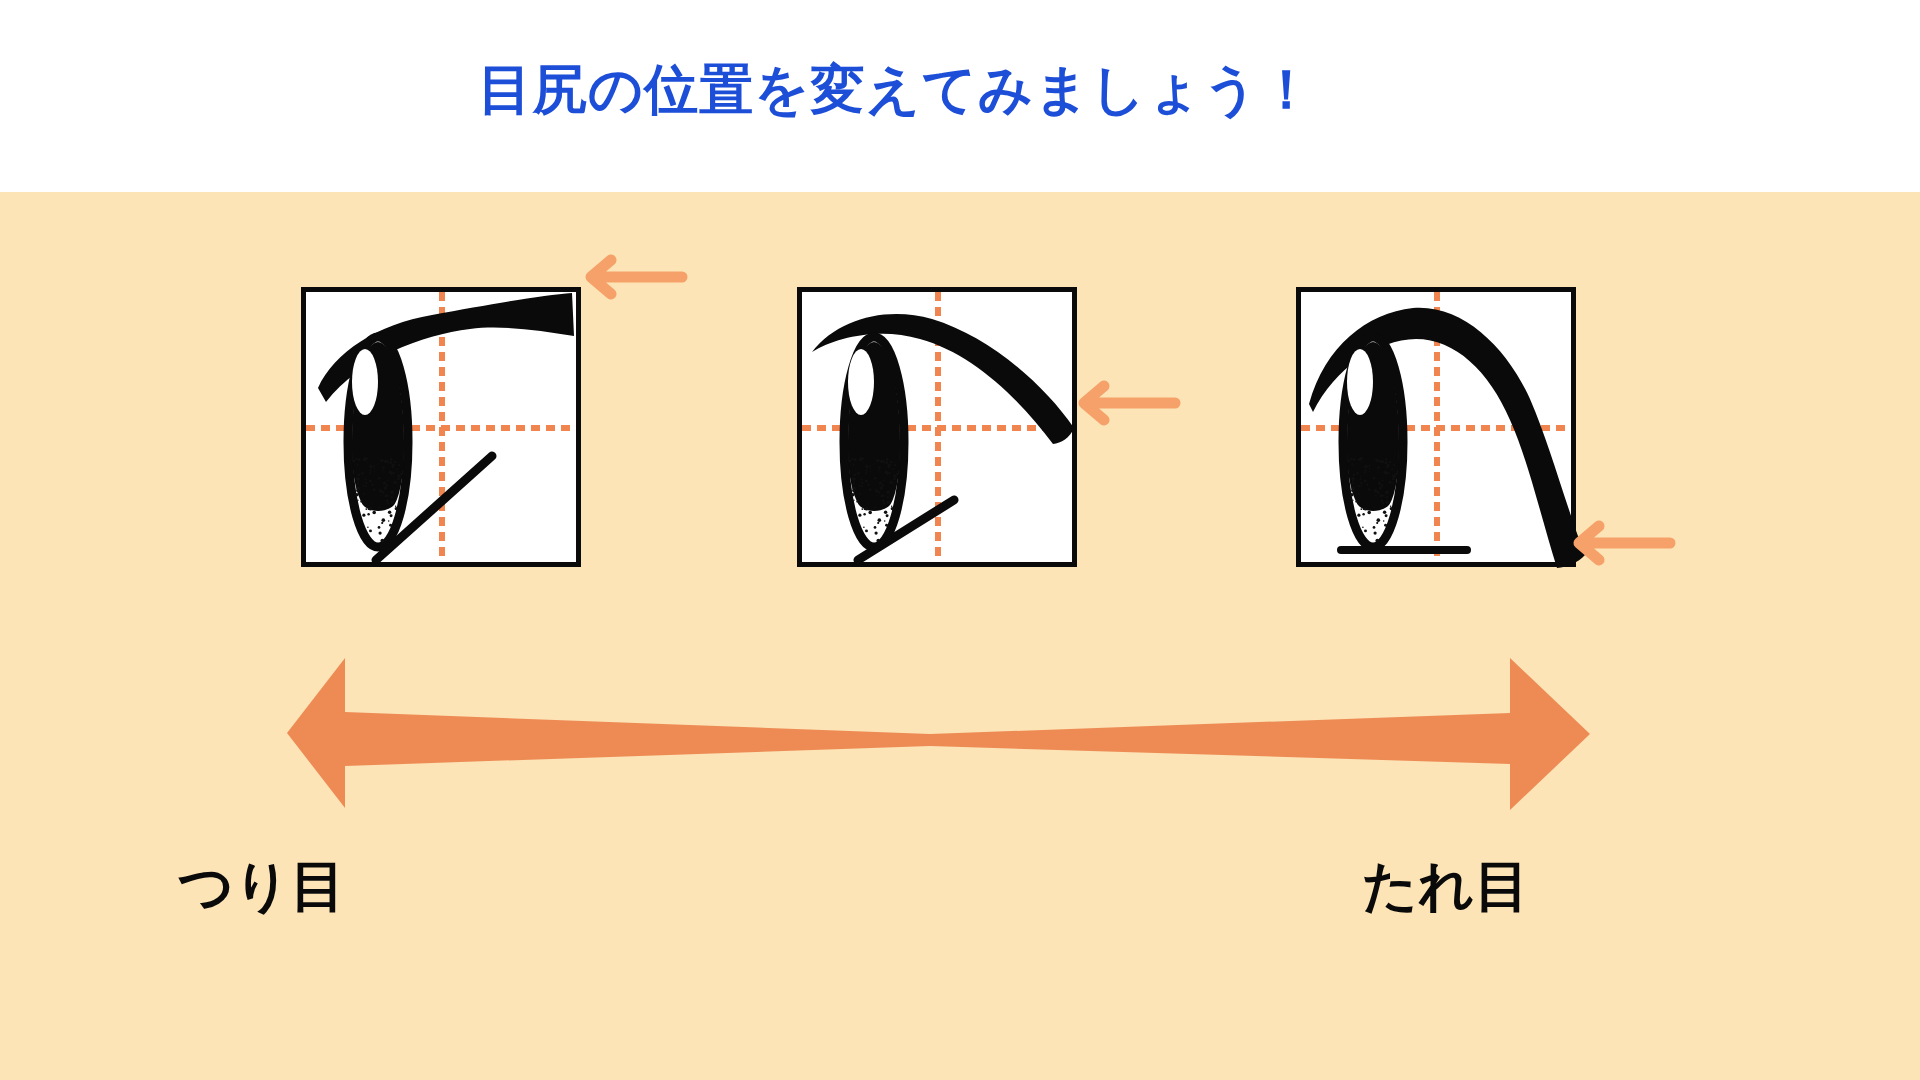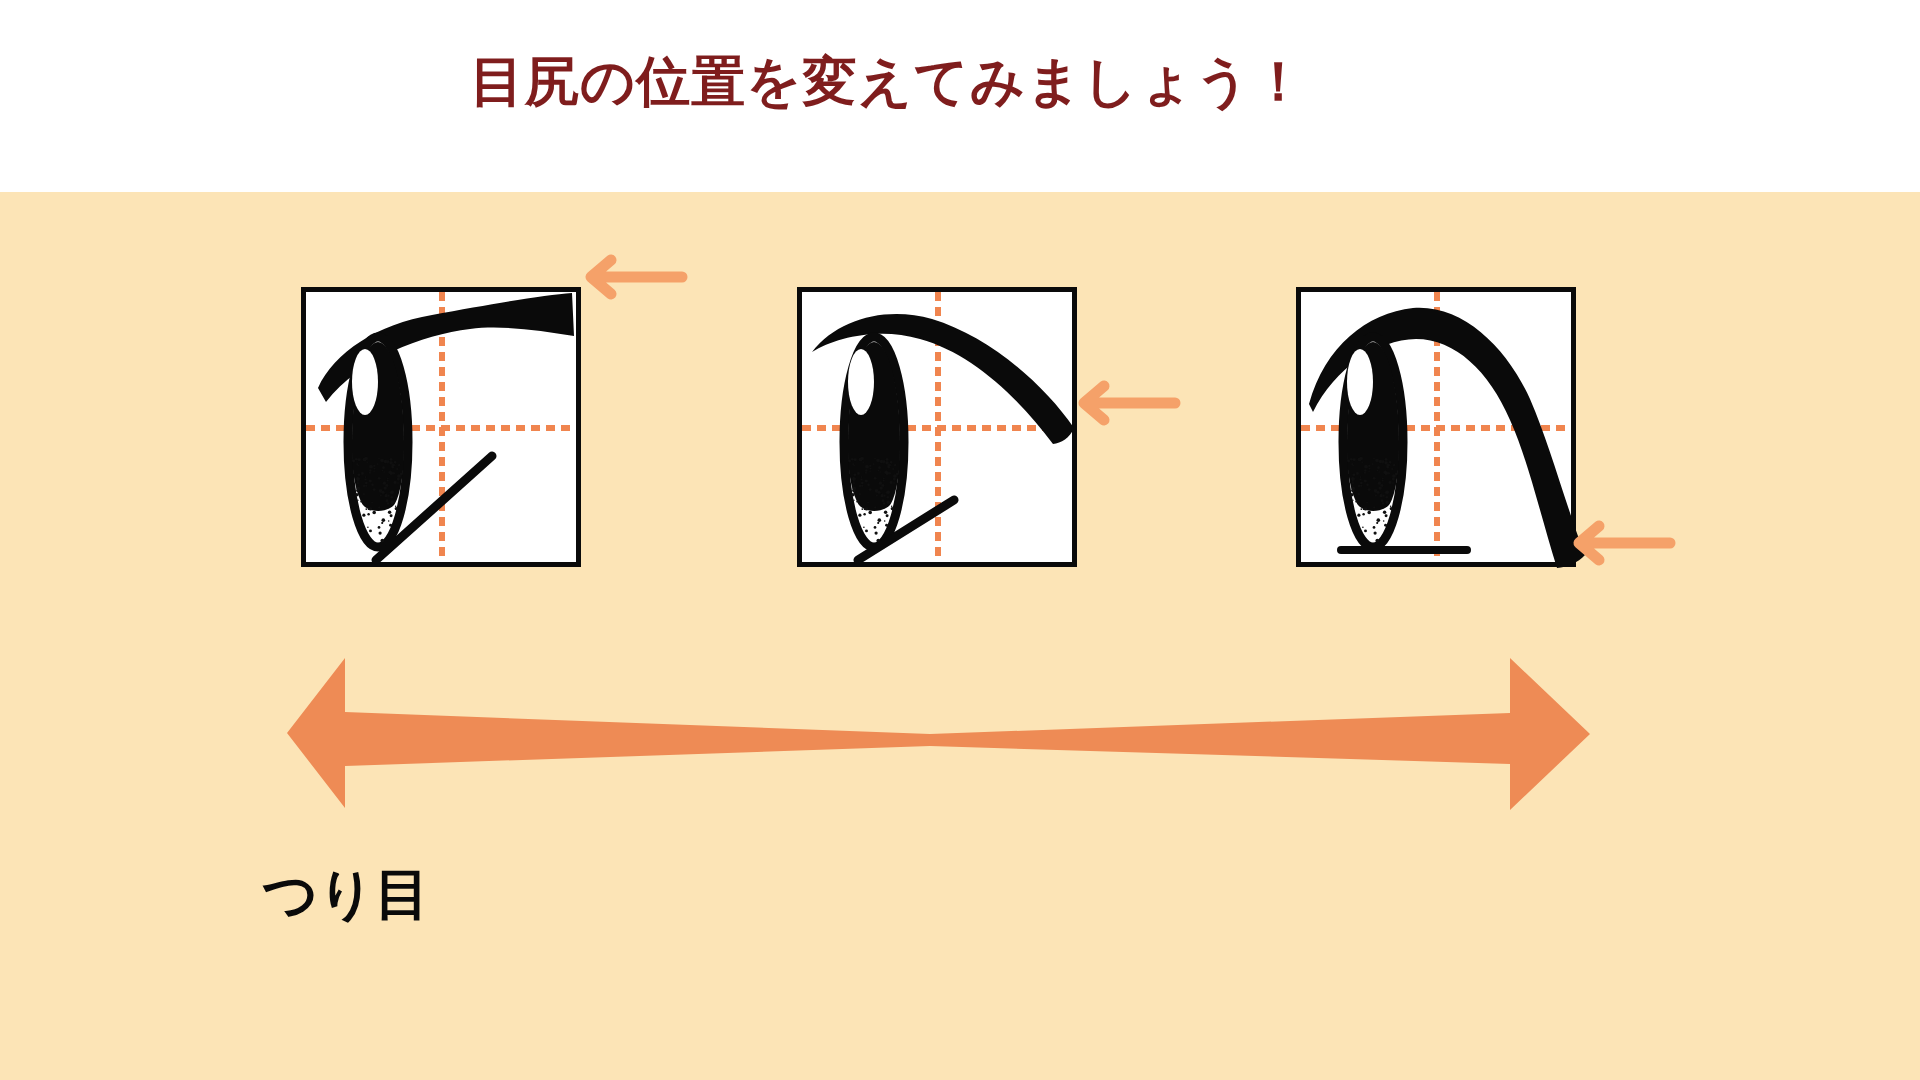--- a/index.html
+++ b/index.html
@@ -2,35 +2,35 @@
 <html><head>
 <meta charset="utf-8">
 <style>
   html,body{margin:0;padding:0;background:#ffffff;}
   .canvas{
     position:relative;width:1920px;height:1080px;overflow:hidden;
     background:#ffffff;font-family:"Liberation Sans","DejaVu Sans",sans-serif;
   }
   .title-band{position:absolute;left:0;top:0;width:1920px;height:192px;background:#ffffff;}
   .page-title{
-    position:absolute;left:468px;top:44px;margin:2px;
-    font-size:54px;font-weight:bold;color:#7f1d1d;letter-spacing:1px;white-space:nowrap;
+    position:absolute;left:468px;top:44px;margin:10px;
+    font-size:54px;font-weight:bold;color:#1d4ed8;letter-spacing:1px;white-space:nowrap;
   }
   .peach-area{position:absolute;left:0;top:192px;width:1920px;height:888px;background:#FCE4B6;}
   .eye-box{
     position:absolute;top:287px;width:280px;height:280px;box-sizing:border-box;
     background:#ffffff;border:5px solid #0a0a0a;margin:0;
   }
   .eye-box svg{overflow:visible;display:block;}
   #box-tsurime{left:301px;}
   #box-futsuu{left:797px;}
   #box-tareme{left:1296px;}
   .arrows-layer{position:absolute;left:0;top:0;width:1920px;height:1080px;pointer-events:none;}
   .panel-label{
-    position:absolute;top:850px;width:320px;margin:8px;text-align:center;
+    position:absolute;top:850px;width:320px;margin:0;text-align:left;
     font-size:55px;font-weight:bold;color:#0a0a0a;white-space:nowrap;
   }
   #label-tsurime{left:178px;}
   #label-futsuu{left:775px;}
   #label-tareme{left:1362px;}
   .hidden-defs{position:absolute;width:0;height:0;}
 </style>
 </head>
 <body>
 
@@ -209,14 +209,15 @@
               1510,810 1510,764 930,746 345,766 345,808"></polygon>
 
     <g stroke="#F5A169" stroke-width="11" stroke-linecap="round" stroke-linejoin="round" fill="none">
       <path transform="translate(590,277)" d="M 21,-17 L 1,0 L 21,17 M 6,0 L 92,0"></path>
       <path transform="translate(1083,403)" d="M 21,-17 L 1,0 L 21,17 M 6,0 L 92,0"></path>
       <path transform="translate(1578,543)" d="M 21,-17 L 1,0 L 21,17 M 6,0 L 92,0"></path>
     </g>
   </svg>
 
   <p class="panel-label" id="label-tsurime">つり目</p>
+  <p class="panel-label" id="label-tareme">たれ目</p>
 
 </div>
 
 </body></html>

